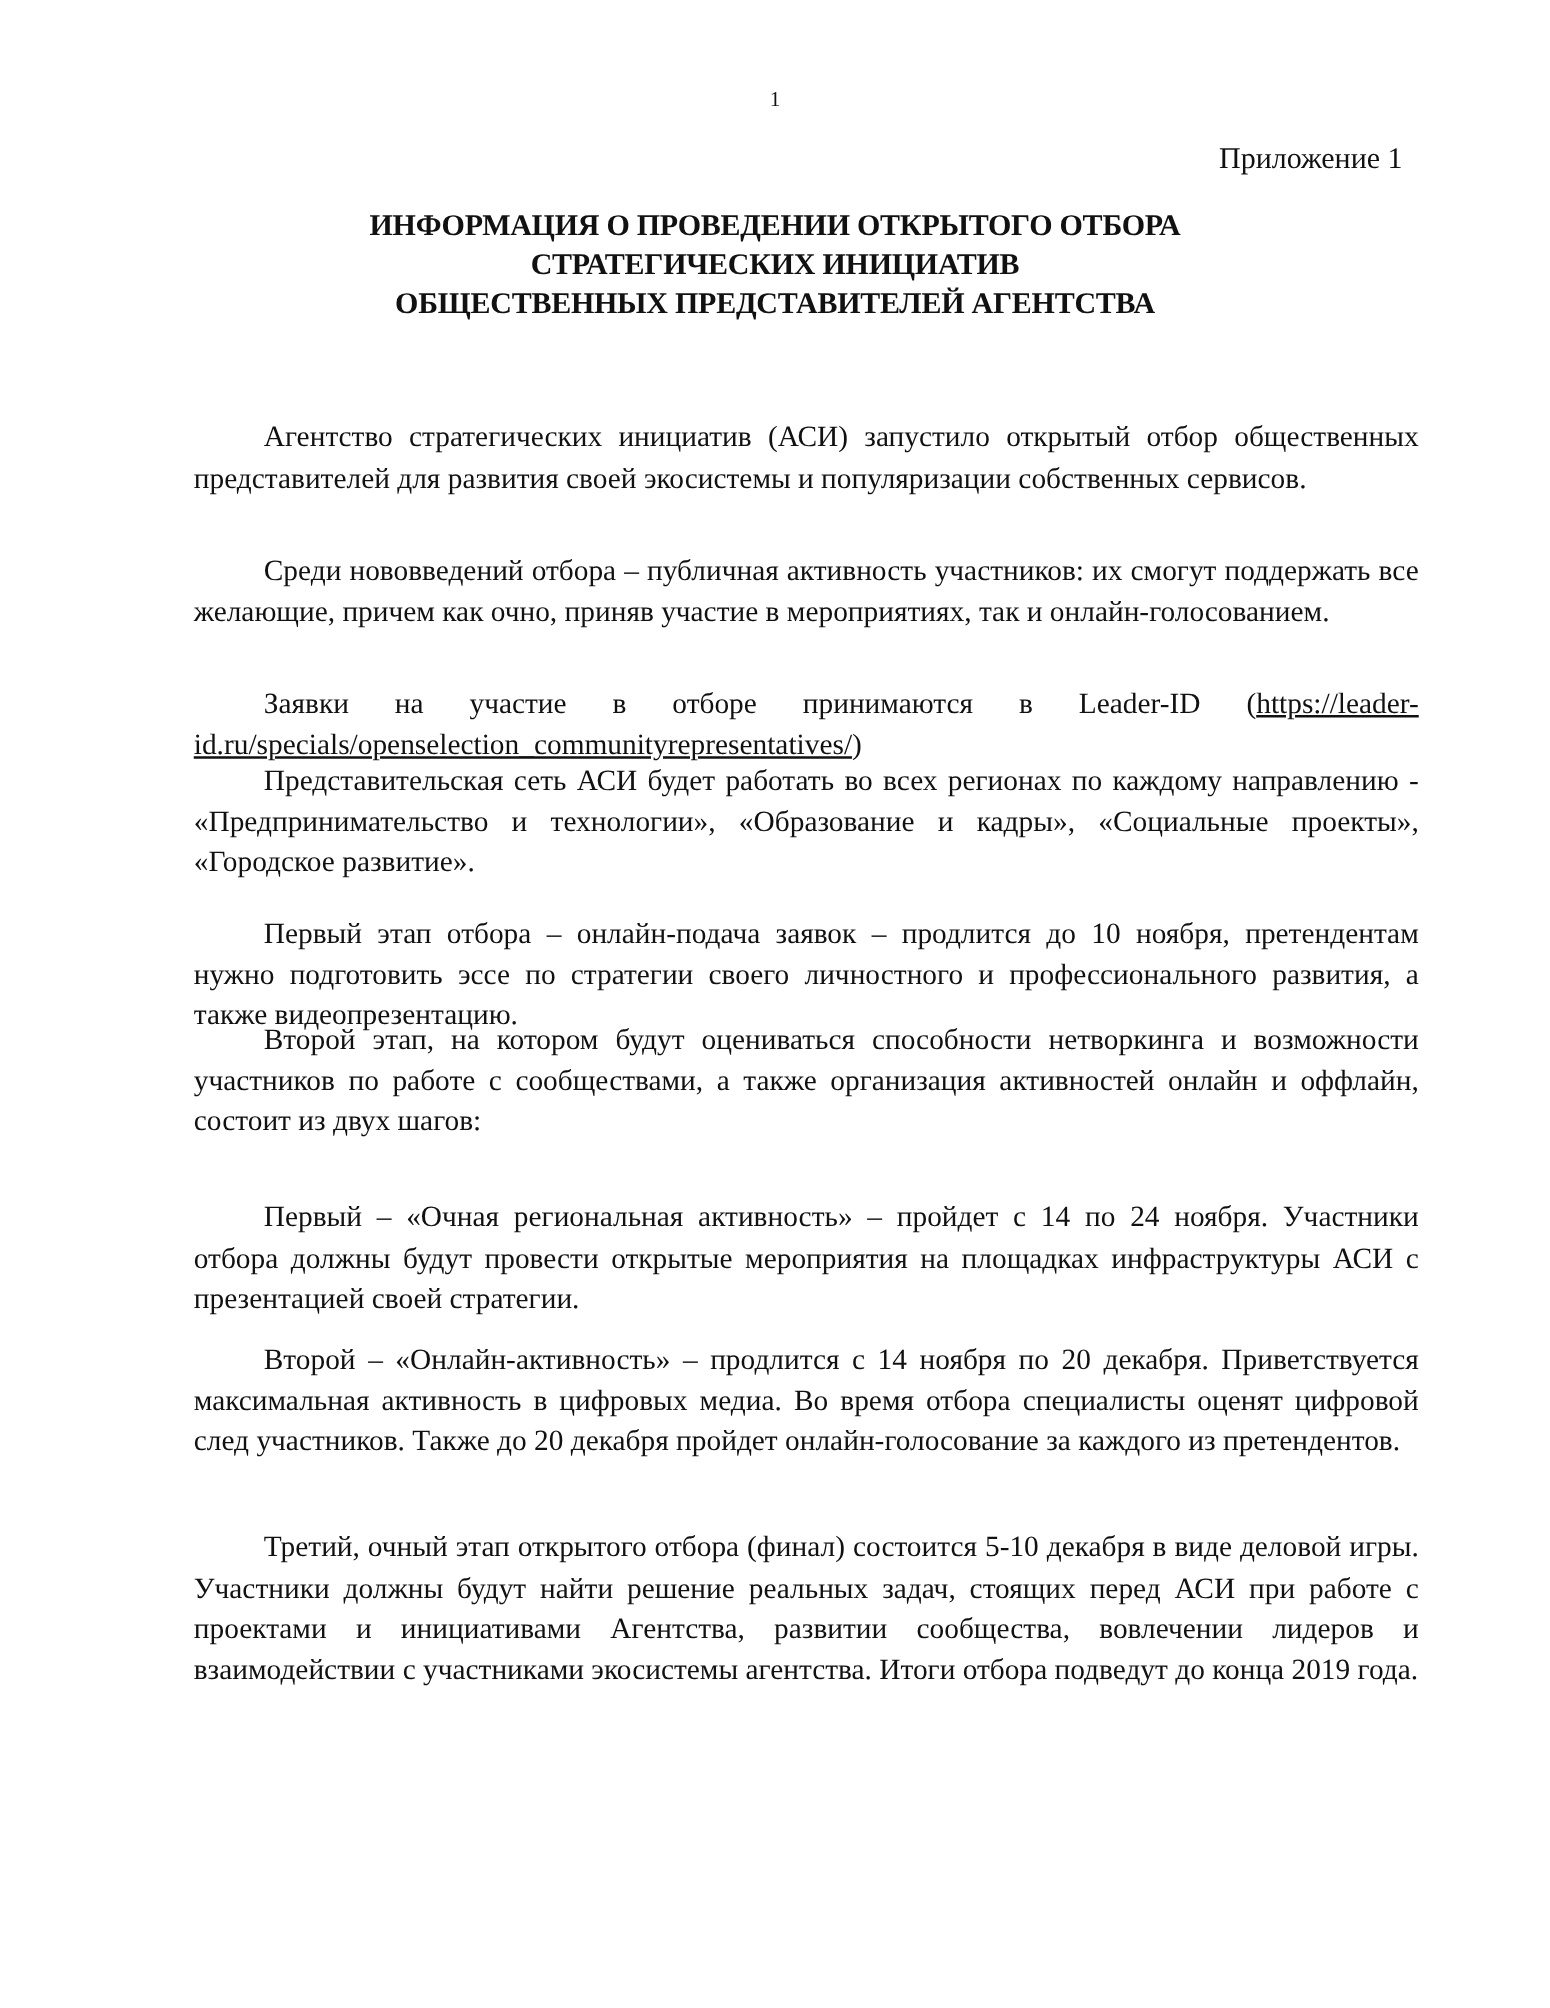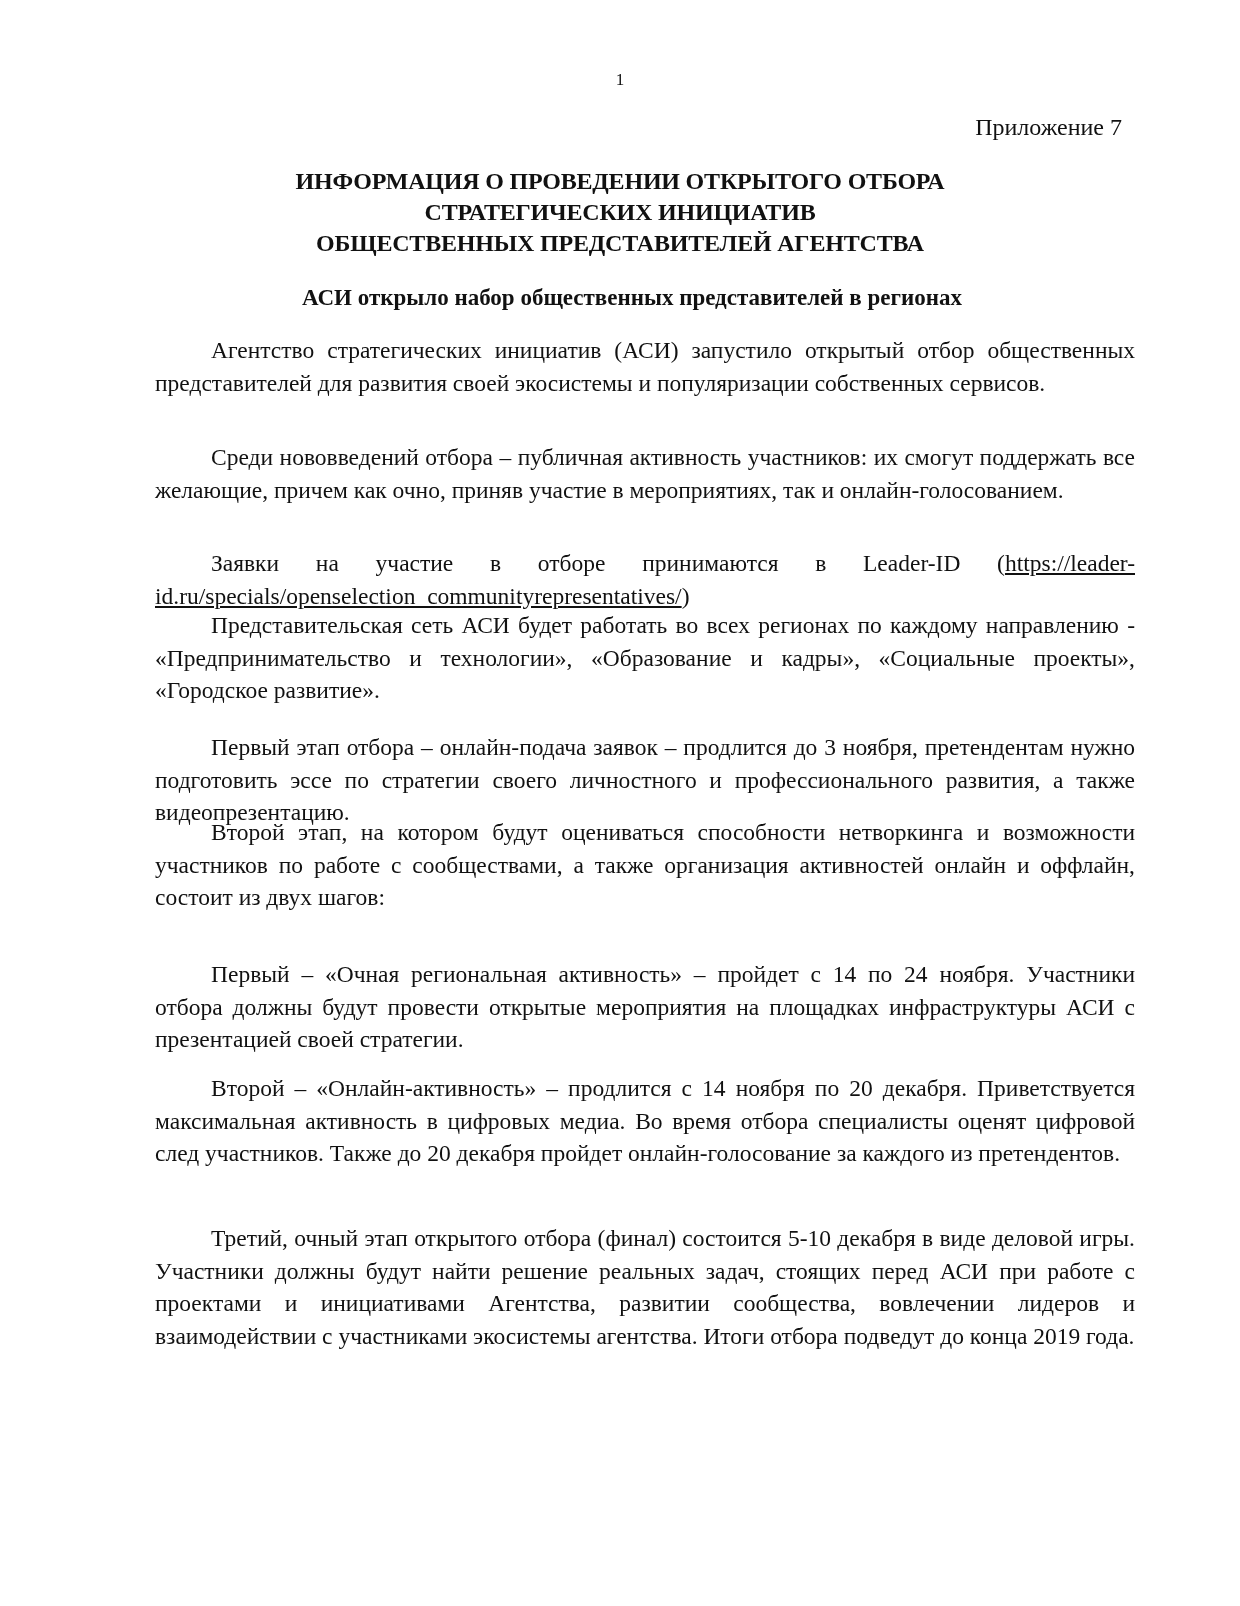--- a/index.html
+++ b/index.html
@@ -78,48 +78,47 @@
     text-decoration: underline;
   }
 </style>
 </head>
 <body>
 
 <div class="page">
 
   <div class="page-number">1</div>
 
-  <div class="appendix">Приложение 7</div>
+  <div class="appendix">Приложение 1</div>
 
   <div class="title">
     <div>ИНФОРМАЦИЯ О ПРОВЕДЕНИИ ОТКРЫТОГО ОТБОРА</div>
     <div>СТРАТЕГИЧЕСКИХ ИНИЦИАТИВ</div>
     <div>ОБЩЕСТВЕННЫХ ПРЕДСТАВИТЕЛЕЙ АГЕНТСТВА</div>
   </div>
 
-  <div class="subtitle">АСИ открыло набор общественных представителей в регионах</div>
 
   <div class="body-text" style="top:334px;">
     <p class="last">Агентство стратегических инициатив (АСИ) запустило открытый отбор общественных представителей для развития своей экосистемы и популяризации собственных сервисов.</p>
   </div>
 
   <div class="body-text" style="top:441px;">
     <p class="last">Среди нововведений отбора – публичная активность участников: их смогут поддержать все желающие, причем как очно, приняв участие в мероприятиях, так и онлайн-голосованием.</p>
   </div>
 
   <div class="body-text" style="top:547px;">
     <p class="last"><span>Заявки на участие в отборе принимаются в Leader-ID (</span><a class="link">https://leader-id.ru/specials/openselection_communityrepresentatives/</a><span>)</span></p>
   </div>
 
   <div class="body-text" style="top:609px;">
     <p class="last">Представительская сеть АСИ будет работать во всех регионах по каждому направлению - «Предпринимательство и технологии», «Образование и кадры», «Социальные проекты», «Городское развитие».</p>
   </div>
 
   <div class="body-text" style="top:731px;">
-    <p class="last">Первый этап отбора – онлайн-подача заявок – продлится до 3 ноября, претендентам нужно подготовить эссе по стратегии своего личностного и профессионального развития, а также видеопрезентацию.</p>
+    <p class="last">Первый этап отбора – онлайн-подача заявок – продлится до 10 ноября, претендентам нужно подготовить эссе по стратегии своего личностного и профессионального развития, а также видеопрезентацию.</p>
   </div>
 
   <div class="body-text" style="top:816px;">
     <p class="last">Второй этап, на котором будут оцениваться способности нетворкинга и возможности участников по работе с сообществами, а также организация активностей онлайн и оффлайн, состоит из двух шагов:</p>
   </div>
 
   <div class="body-text" style="top:958px;">
     <p class="last">Первый – «Очная региональная активность» – пройдет с 14 по 24 ноября. Участники отбора должны будут провести открытые мероприятия на площадках инфраструктуры АСИ с презентацией своей стратегии.</p>
   </div>
 

